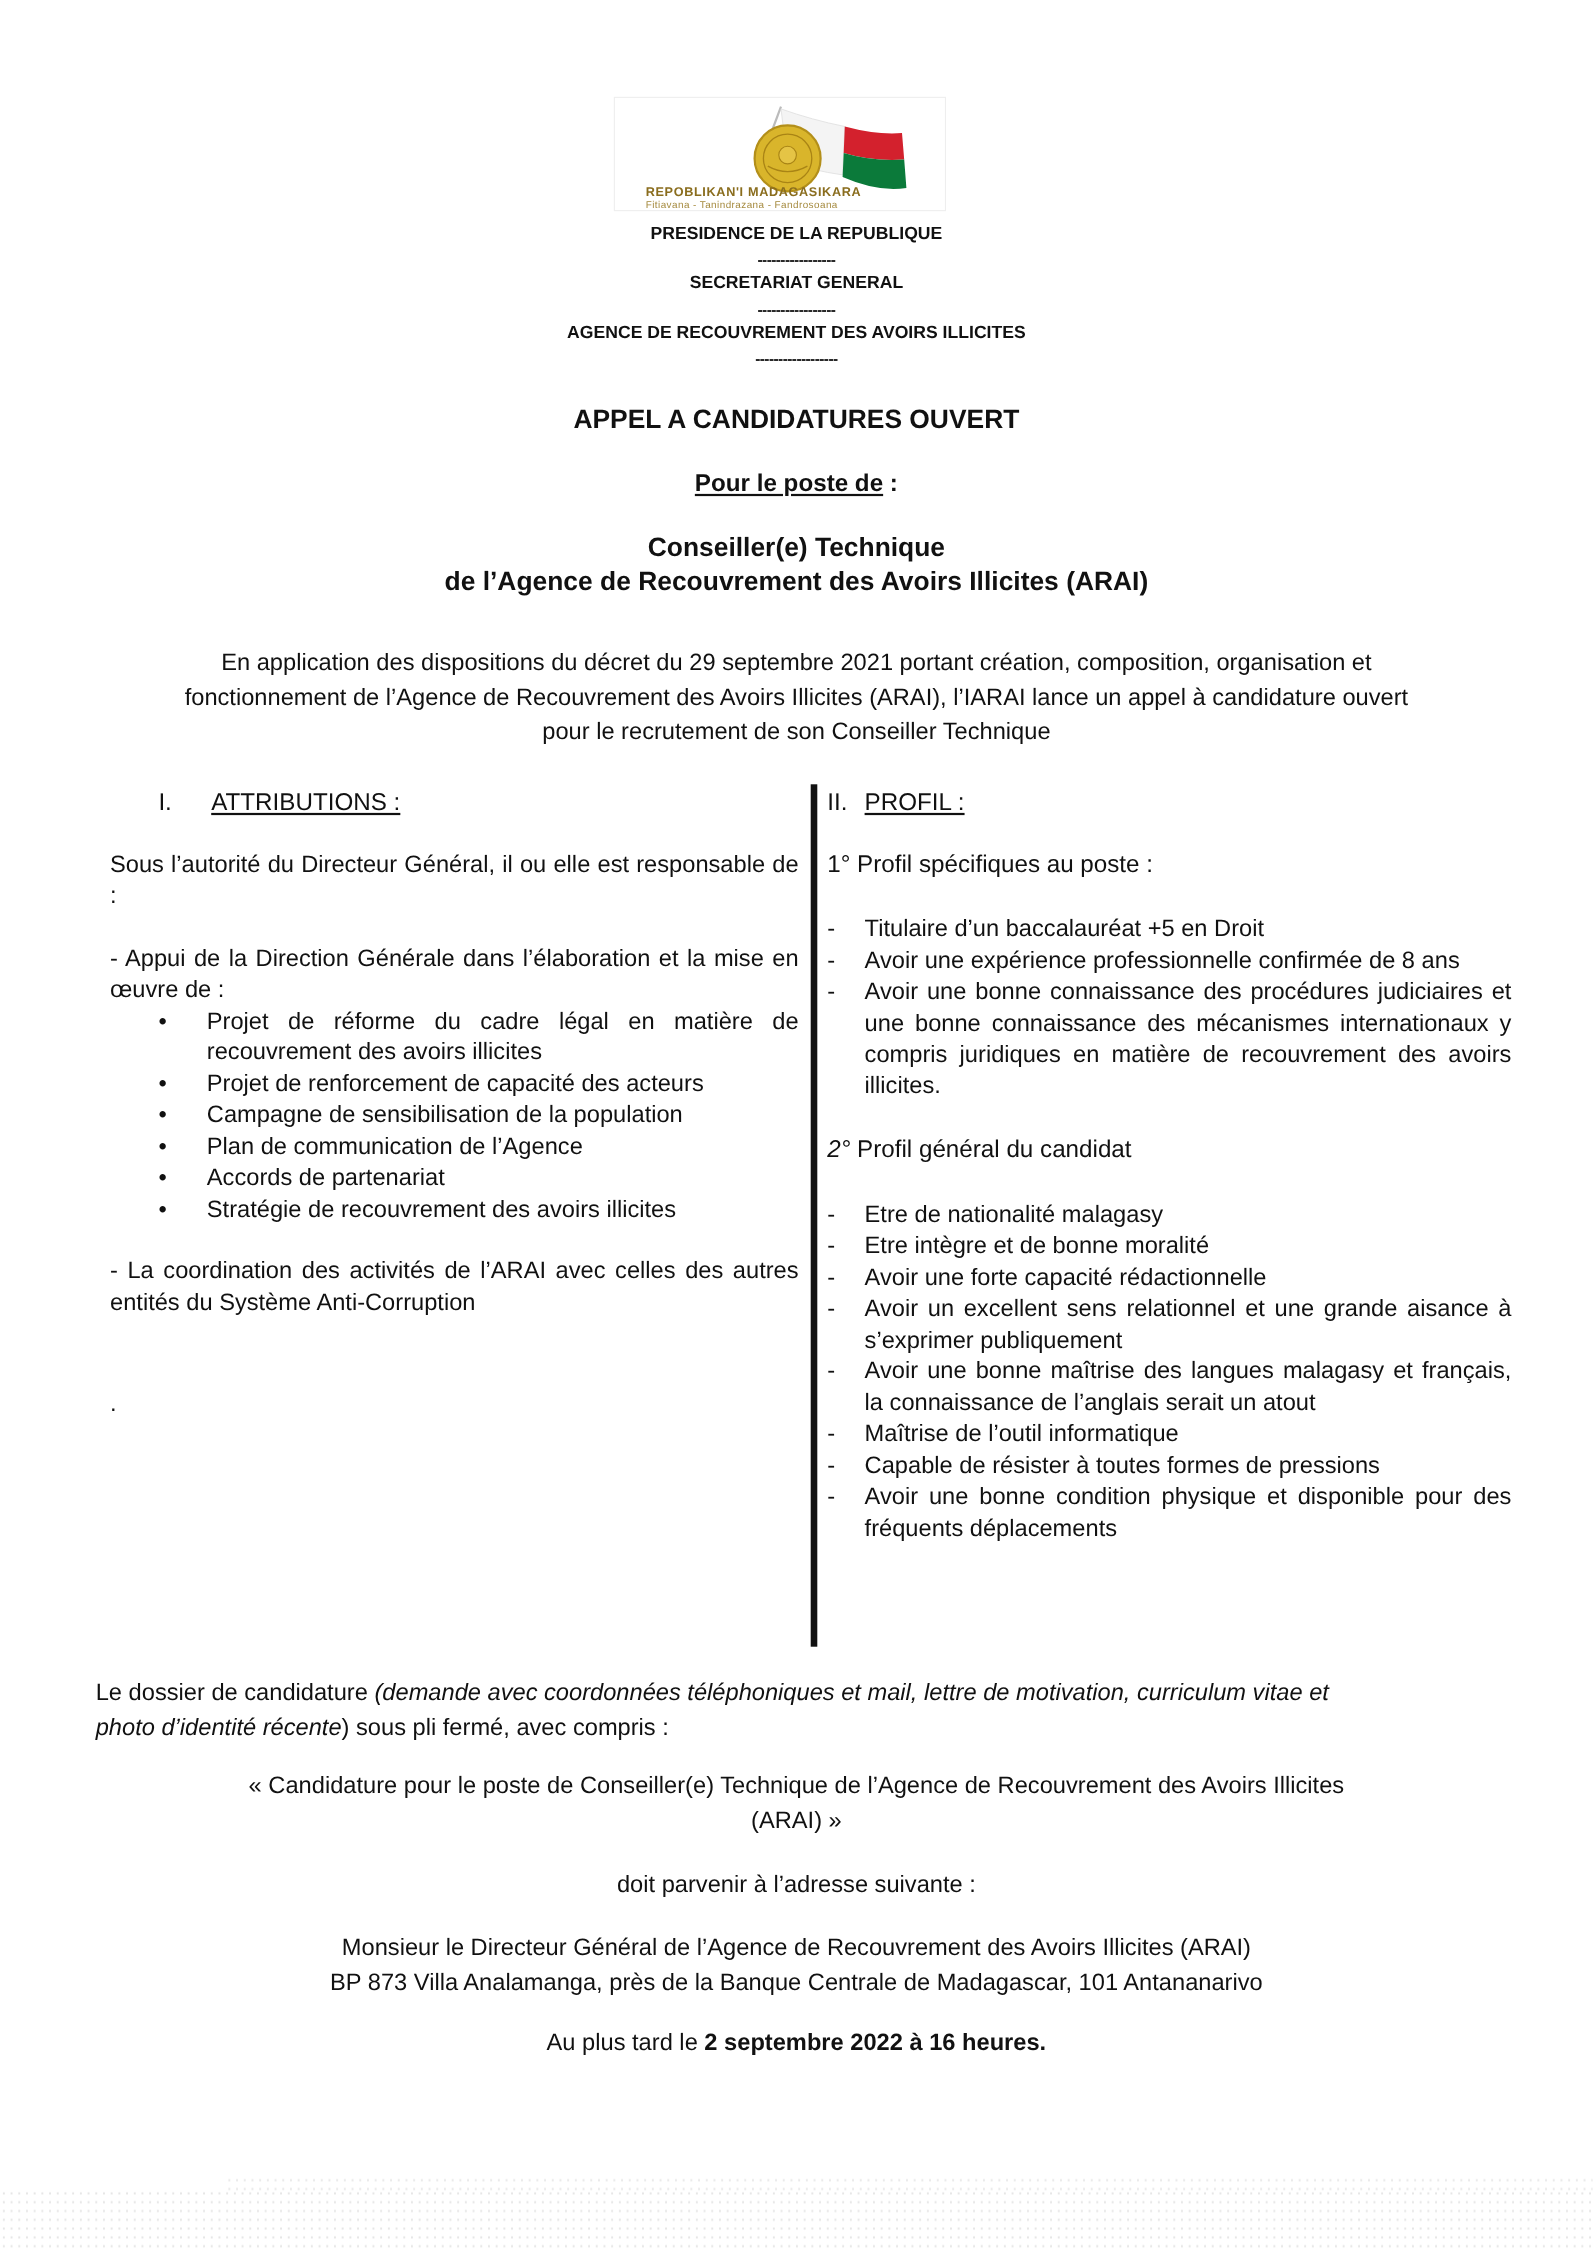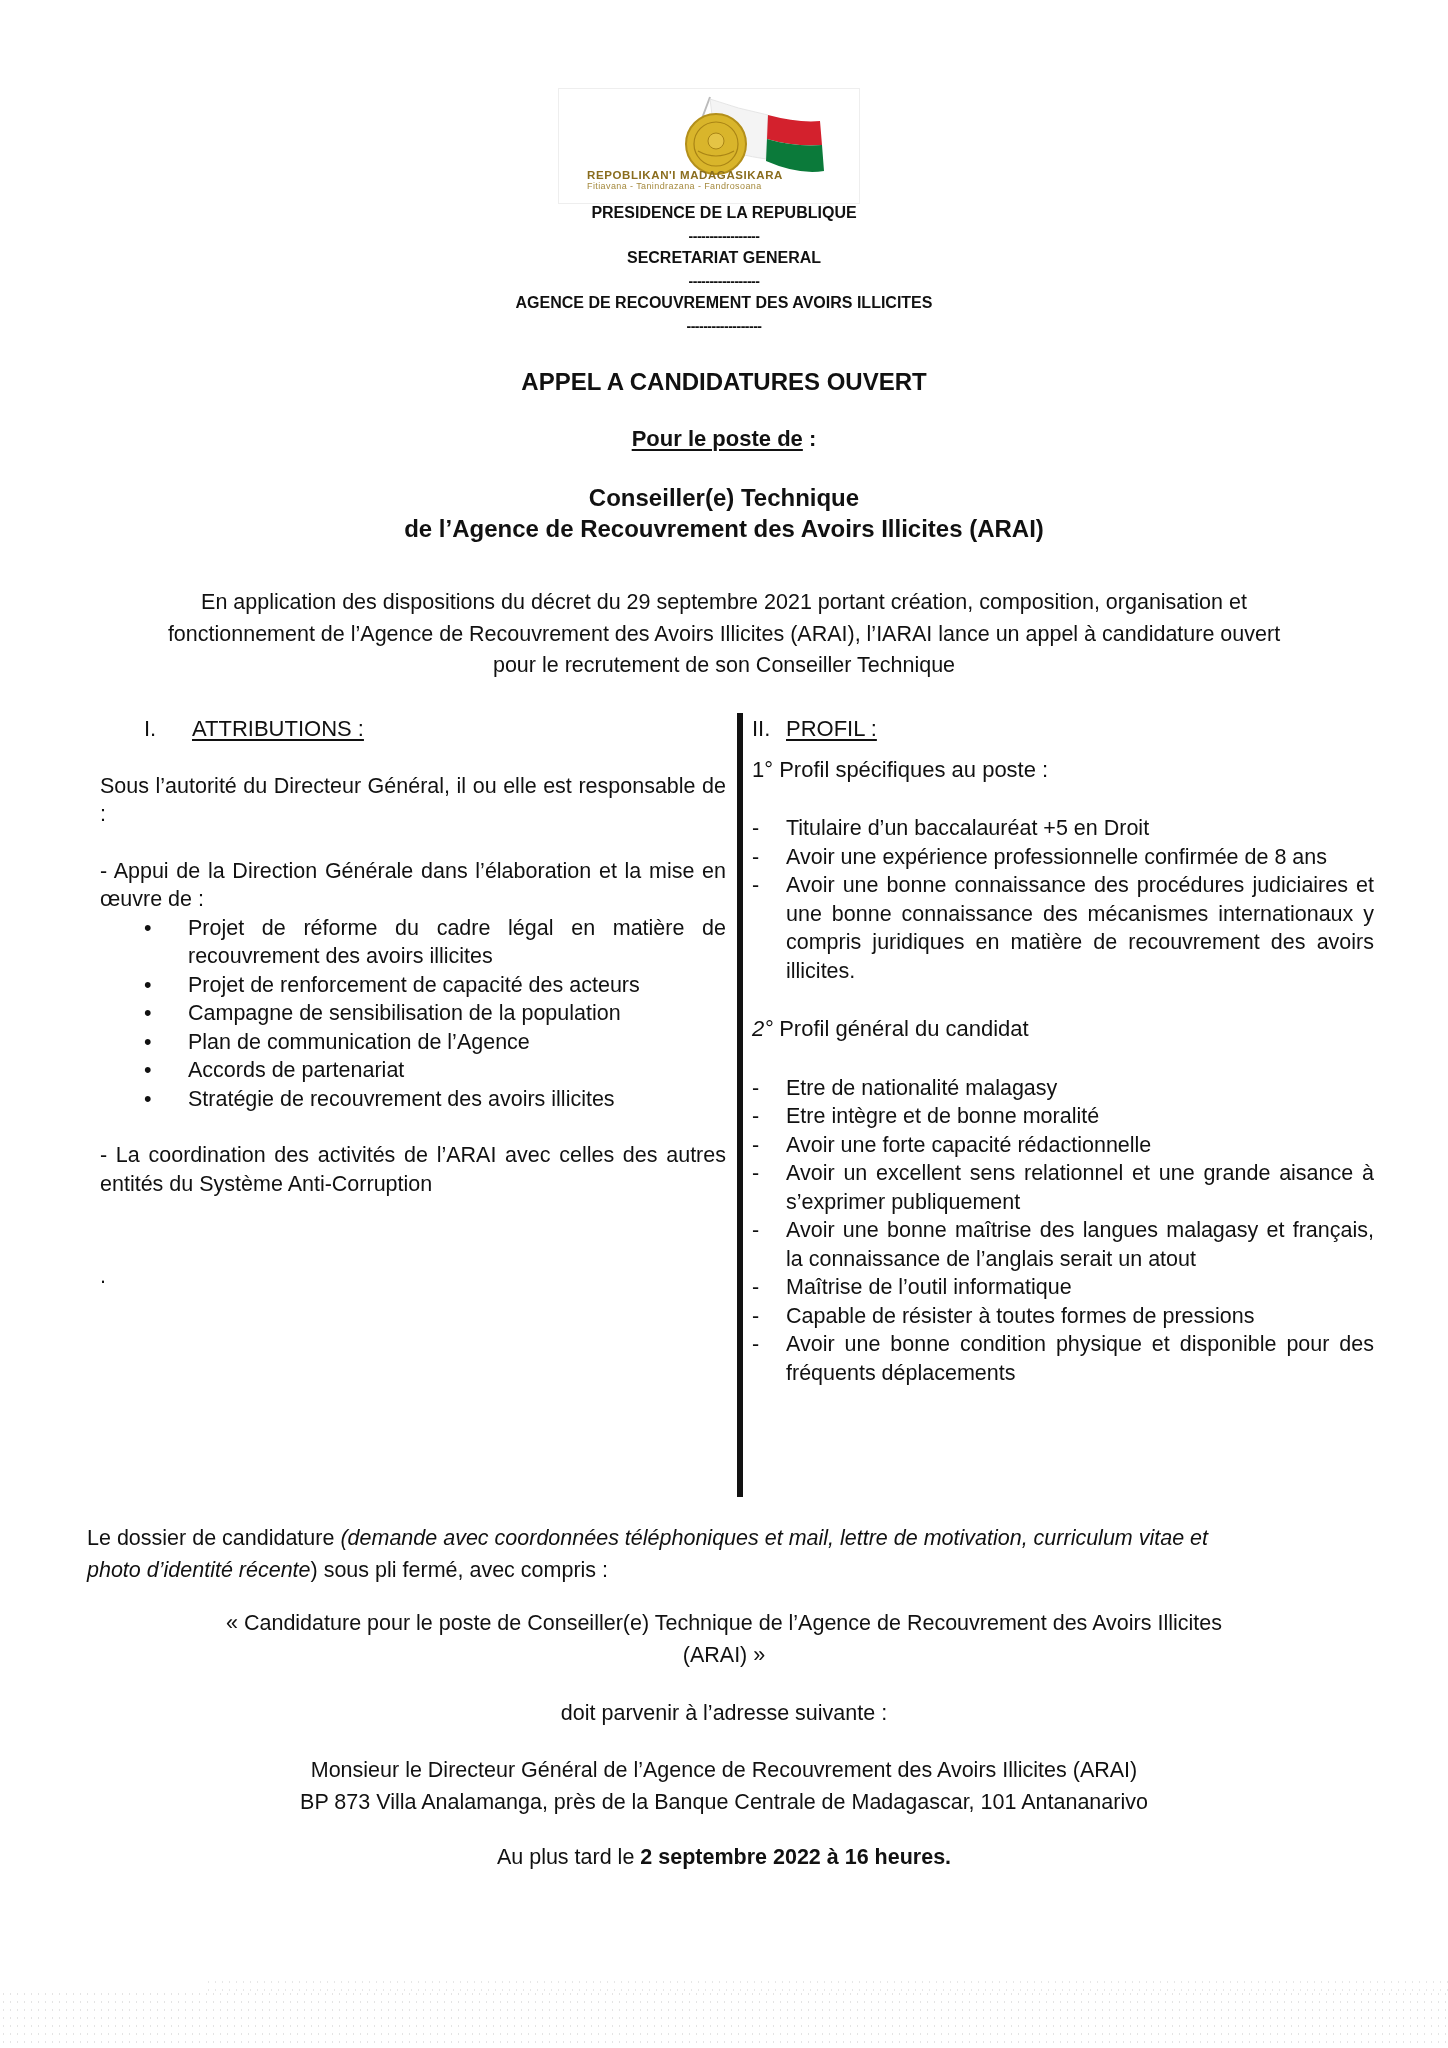--- a/index.html
+++ b/index.html
@@ -8,21 +8,21 @@
       position: relative;
       font-family: "Liberation Sans", sans-serif;
       color: #111111;
       overflow: hidden;
     }
     .abs { position: absolute; }
     .center { text-align: center; left: 0; width: 1448px; }
 
     
     #logo {
-      position: absolute; left: 558px; top: 88px; width: 302px; height: 116px;
+      position: absolute; left: 558px; top: 88px; width: 302px; height: 104px;
       border: 1px solid #eeeeee; background: #fff; padding-left: 39px;
     }
     #logo svg { display:block; }
     .logo-title { position:absolute; left:28px; top:80px; font-size:11.5px; font-weight:bold; color:#8a6d1e; letter-spacing:0.6px; white-space:nowrap; }
     .logo-motto { position:absolute; left:28px; top:92px; font-size:9px; color:#a58a3e; letter-spacing:0.4px; white-space:nowrap; }
 
     .hdr { font-weight: bold; font-size: 16px; }
     .dash { font-weight: bold; font-size: 14px; letter-spacing: -0.5px; }
 
     .title { font-weight: bold; font-size: 24px; }
@@ -129,21 +129,21 @@
   <div class="justify" style="margin-top:28px;">- La coordination des activités de l’ARAI avec celles des autres entités du Système Anti-Corruption</div>
   <div style="margin-top:64px;">.</div>
 </div>
 
 <div id="divider"></div>
 
 <div class="abs col-right" style="top:715px;">
   <div class="sec-head">
     <span class="num" style="width:34px;">II.</span><u>PROFIL :</u>
   </div>
-  <div class="sec-head" style="margin-top:12px;">1° Profil spécifiques au poste :</div>
+  <div class="sec-head" style="margin-top:28px;">1° Profil spécifiques au poste :</div>
   <ul class="dashlist" style="margin-top:30px;">
     <li><span class="dsh">-</span><span>Titulaire d’un baccalauréat +5 en Droit</span></li>
     <li><span class="dsh">-</span><span>Avoir une expérience professionnelle confirmée de 8 ans</span></li>
     <li><span class="dsh">-</span><span>Avoir une bonne connaissance des procédures judiciaires et une bonne connaissance des mécanismes internationaux y compris juridiques en matière de recouvrement des avoirs illicites.</span></li>
   </ul>
   <div class="sec-head" style="margin-top:30px;"><i>2°</i><span> Profil général du candidat</span></div>
   <ul class="dashlist" style="margin-top:30px;">
     <li><span class="dsh">-</span><span>Etre de nationalité malagasy</span></li>
     <li><span class="dsh">-</span><span>Etre intègre et de bonne moralité</span></li>
     <li><span class="dsh">-</span><span>Avoir une forte capacité rédactionnelle</span></li>

